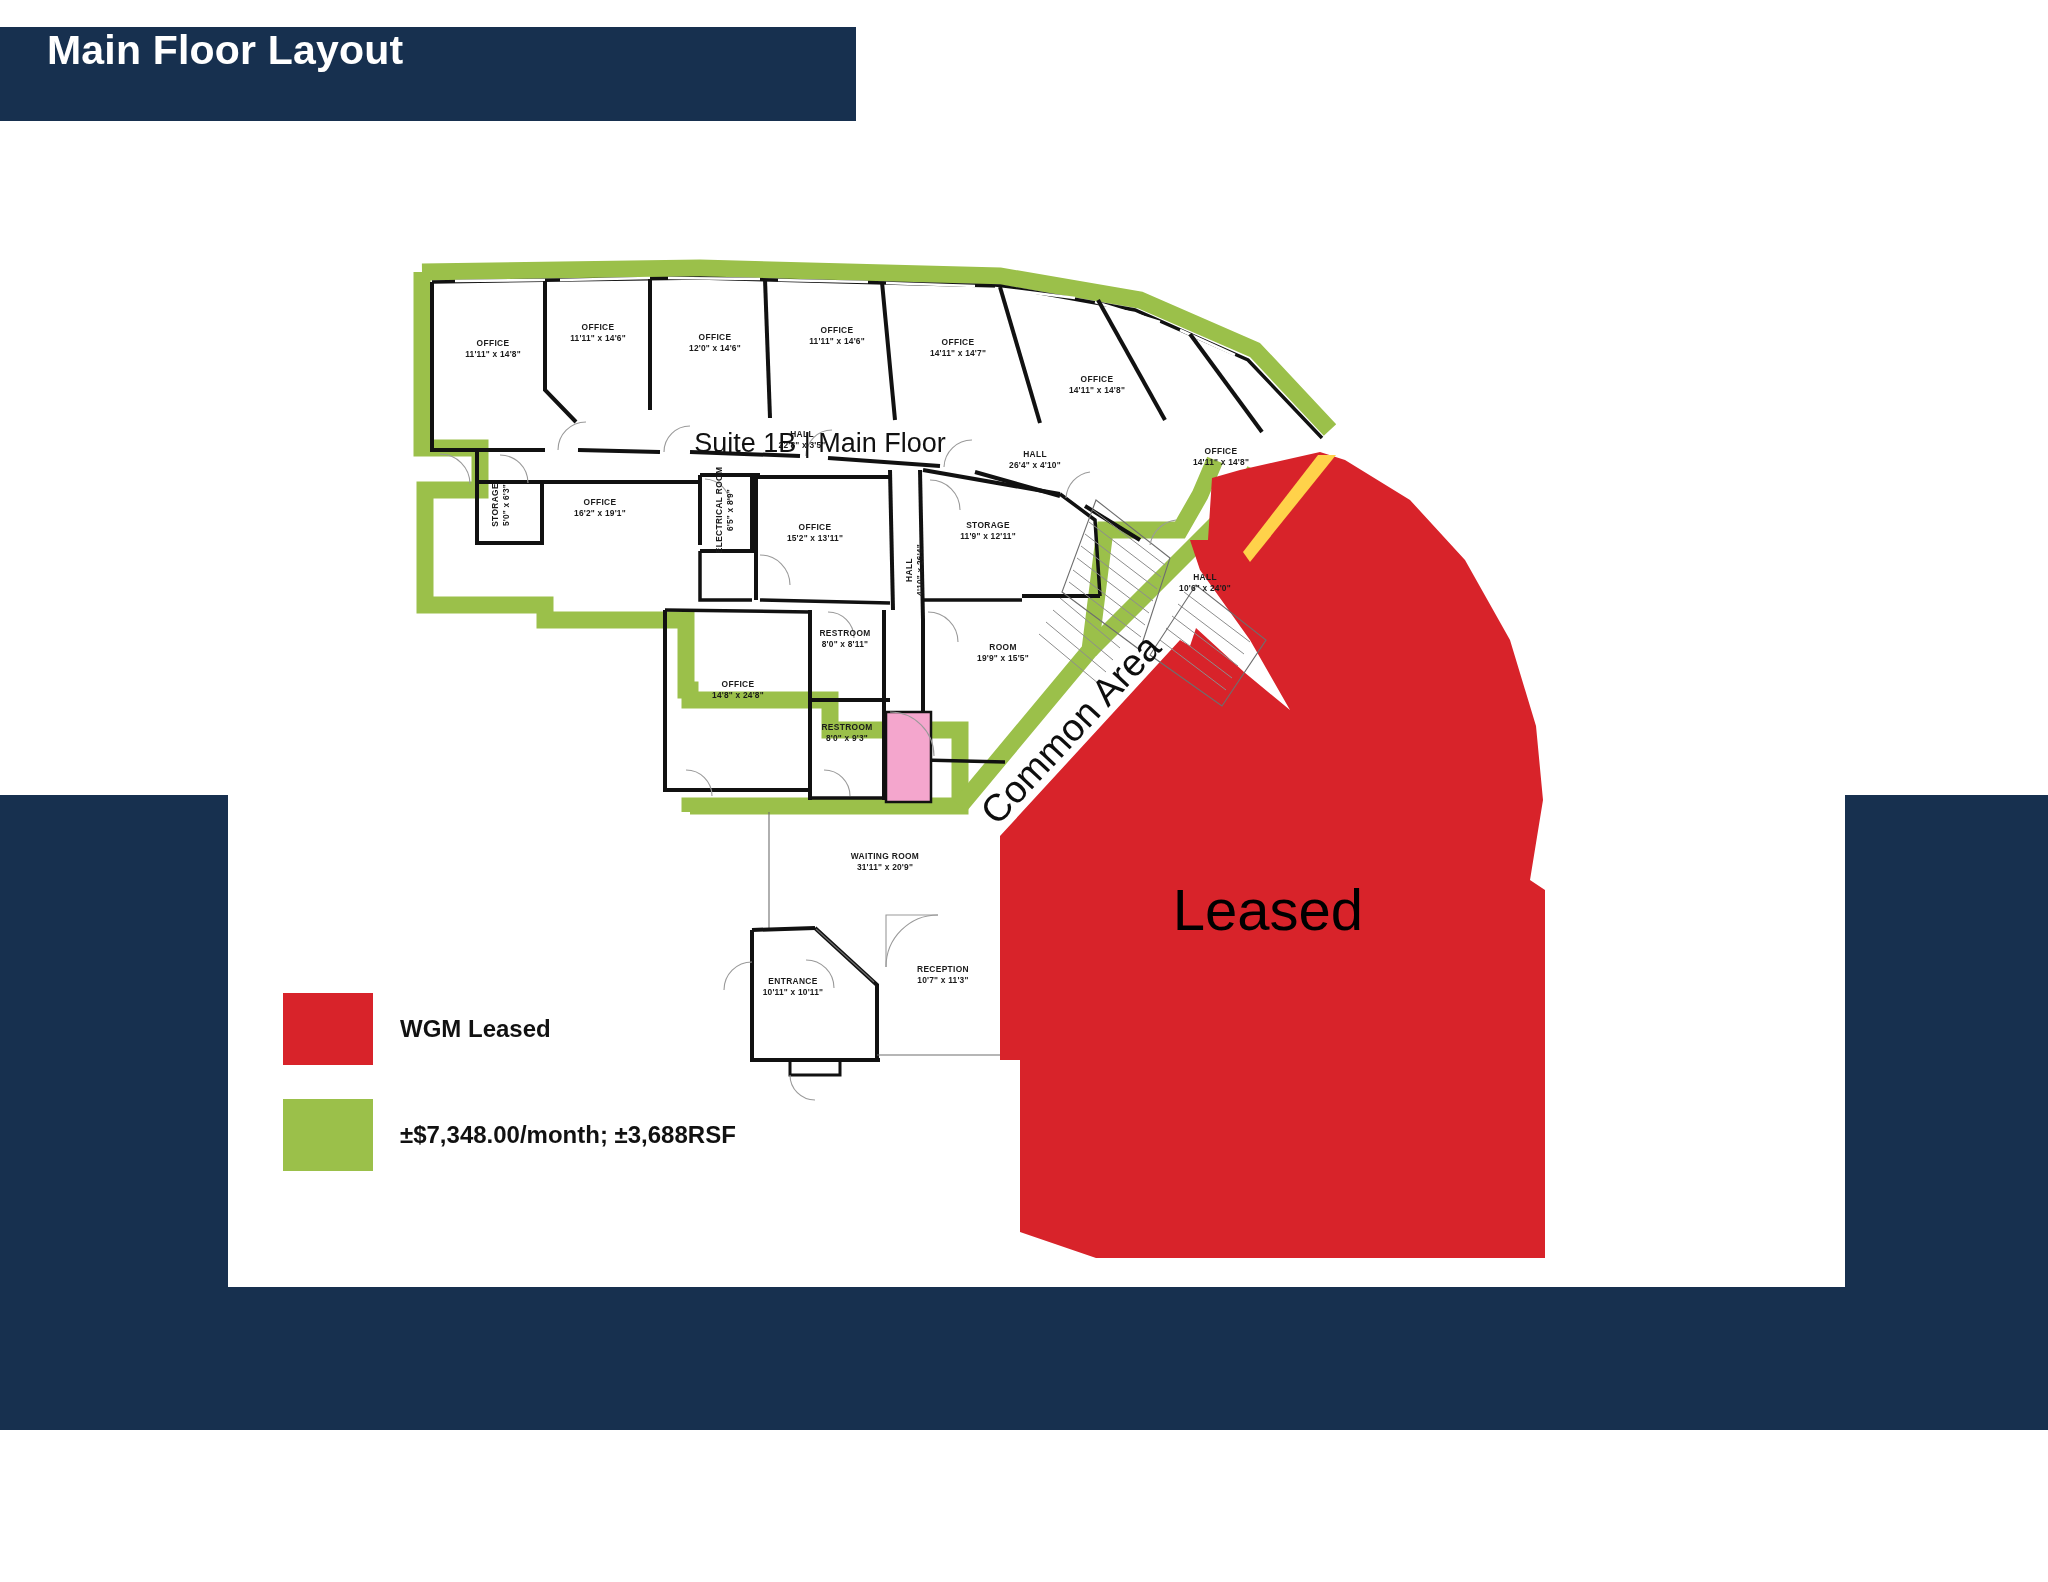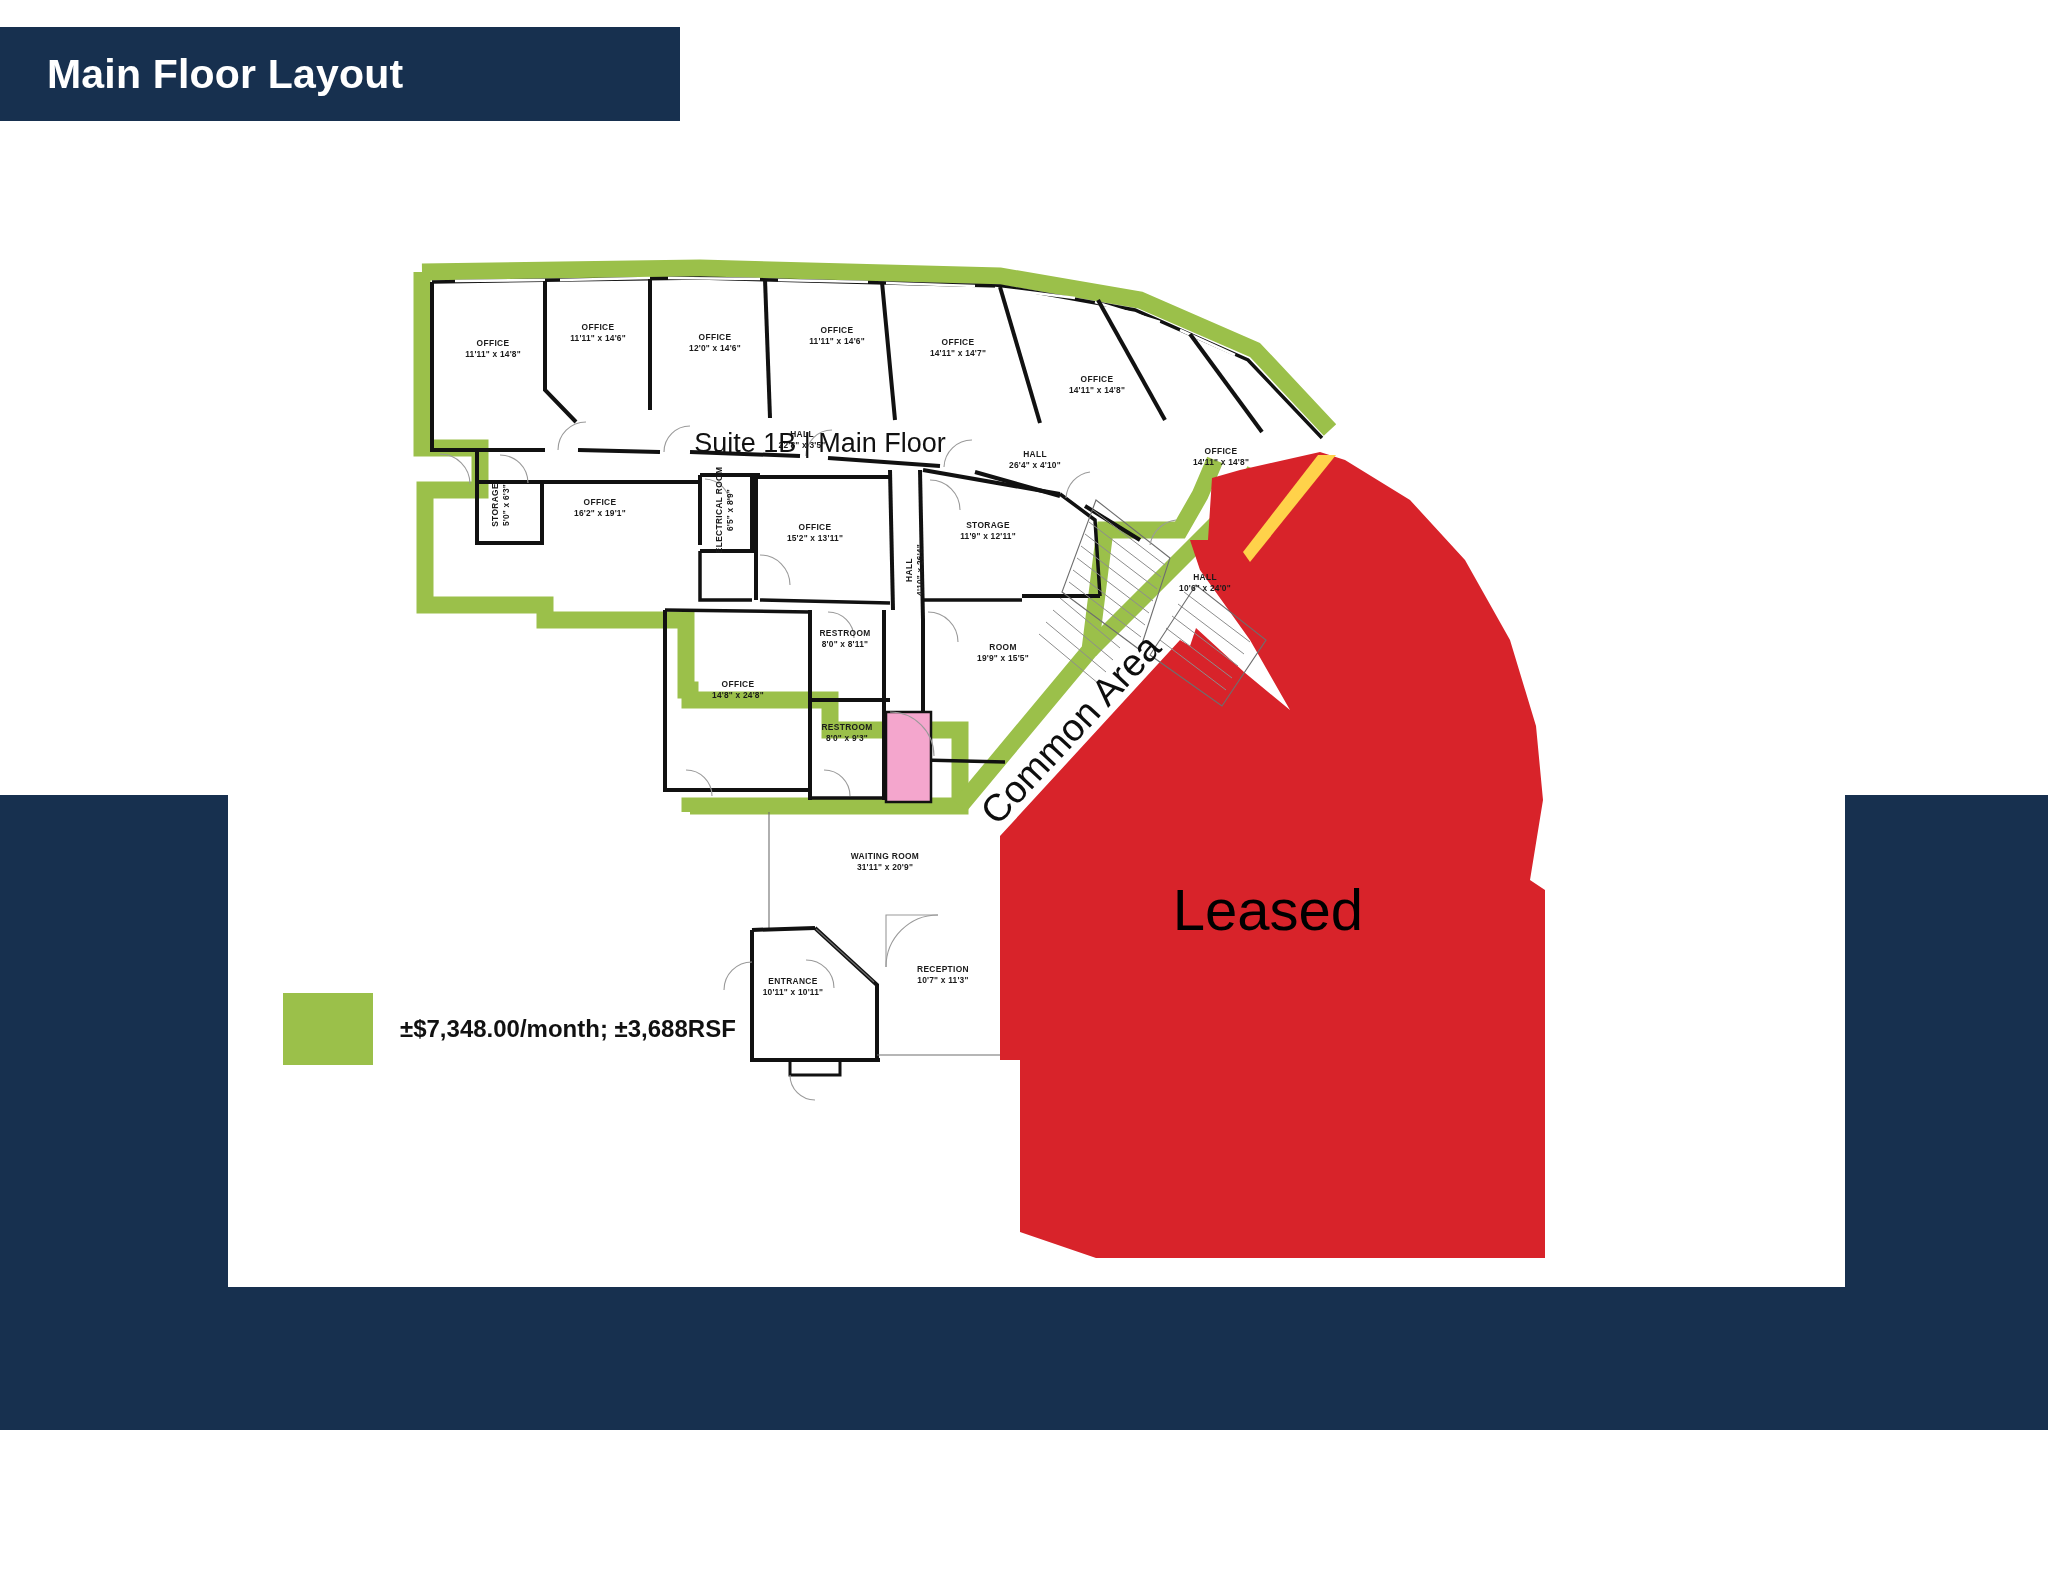--- a/index.html
+++ b/index.html
@@ -28,23 +28,23 @@
     position: absolute;
     left: 228px; top: 793px;
     width: 1617px; height: 494px;
     background: #ffffff;
   }
 
   
   #header-ribbon {
     position: absolute;
     left: 0; top: 27px;
-    width: 680px; height: 94px;
+    width: 856px; height: 94px;
     background: #17304f;
-    display: flex; align-items: center;
+    display: flex; align-items: flex-start;
   }
   #header-title {
     color: #ffffff;
     font-size: 41px;
     font-weight: bold;
     letter-spacing: .2px;
     margin-left: 47px;
   }
 
   
@@ -385,19 +385,23 @@
     <text class="leased-text" x="1268" y="930">Leased</text>
   </svg>
   </div>
 
   <div id="header-ribbon">
     <span id="header-title">Main Floor Layout</span>
   </div>
 
   <div id="legend">
     <div class="legend-row">
+      <span class="legend-swatch" style="background:#d8232a;"></span>
+      <span class="legend-label">WGM Leased</span>
+    </div>
+    <div class="legend-row">
       <span class="legend-swatch" style="background:#9bc04a;"></span>
       <span class="legend-label">±$7,348.00/month; ±3,688RSF</span>
     </div>
   </div>
 
 
 </div>
 
 </body></html>

